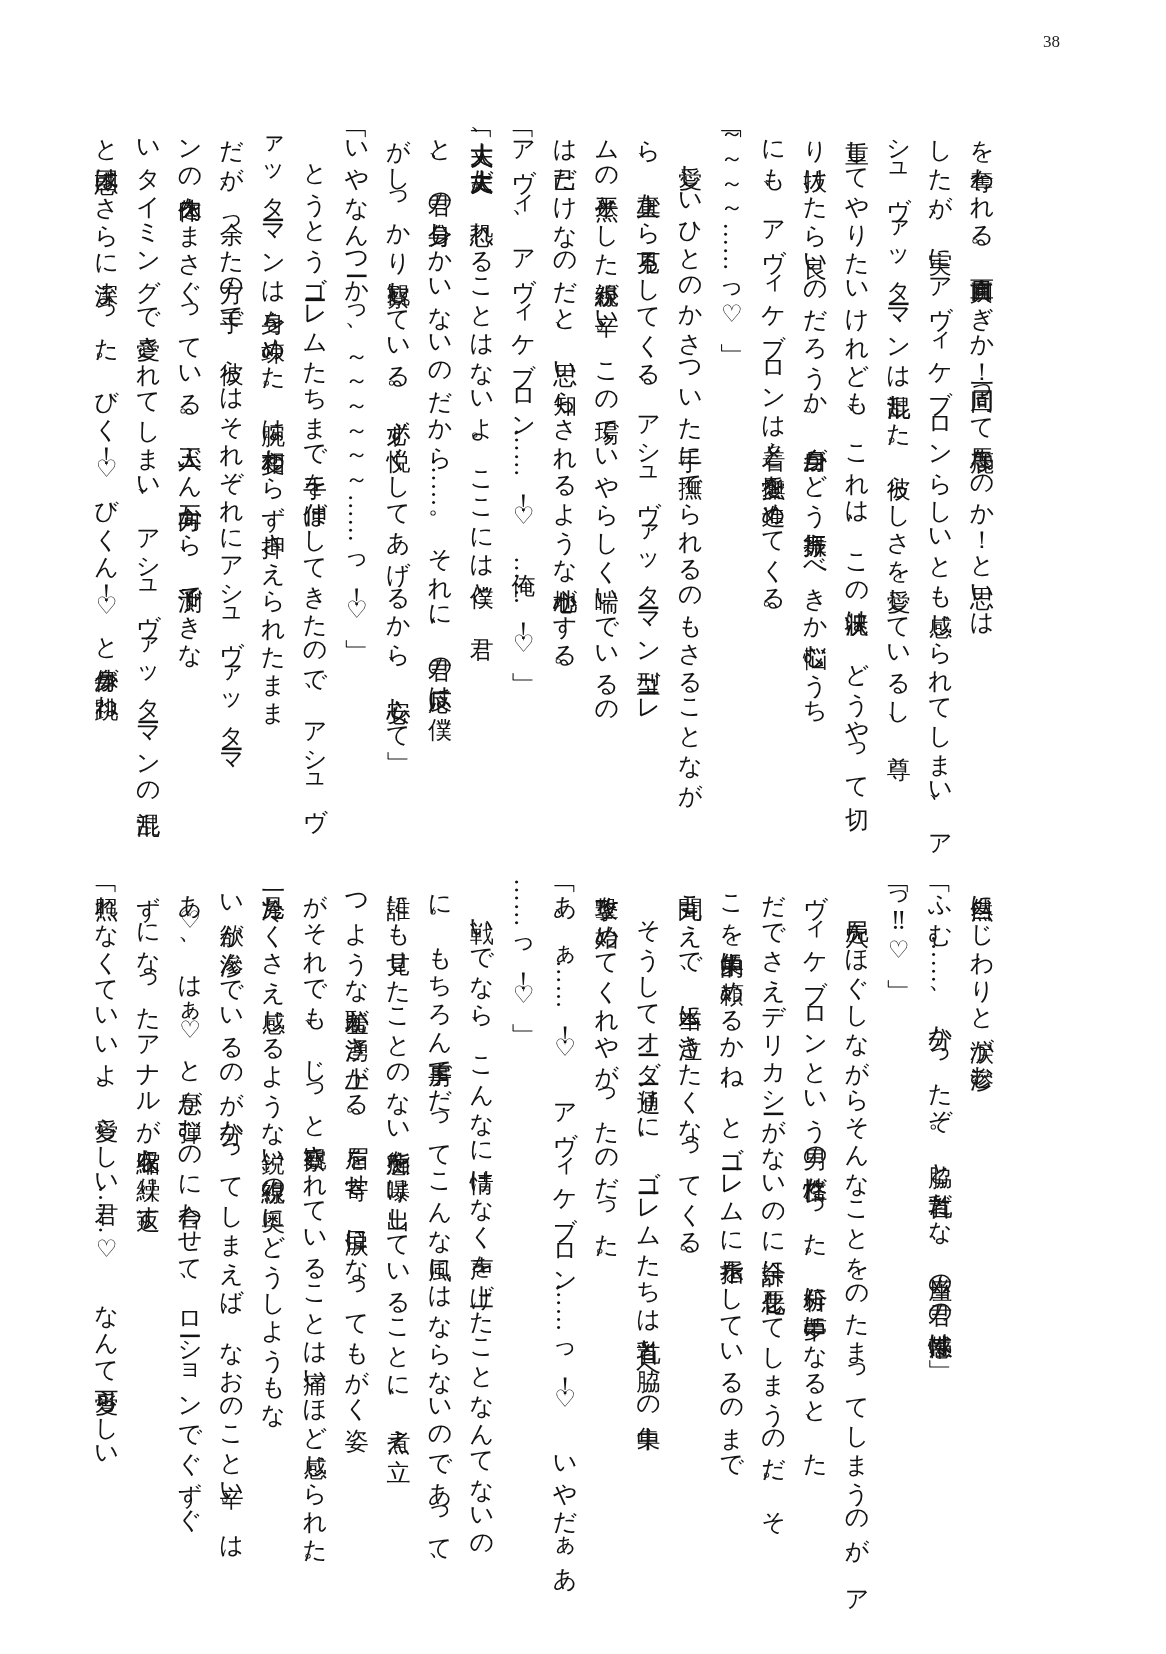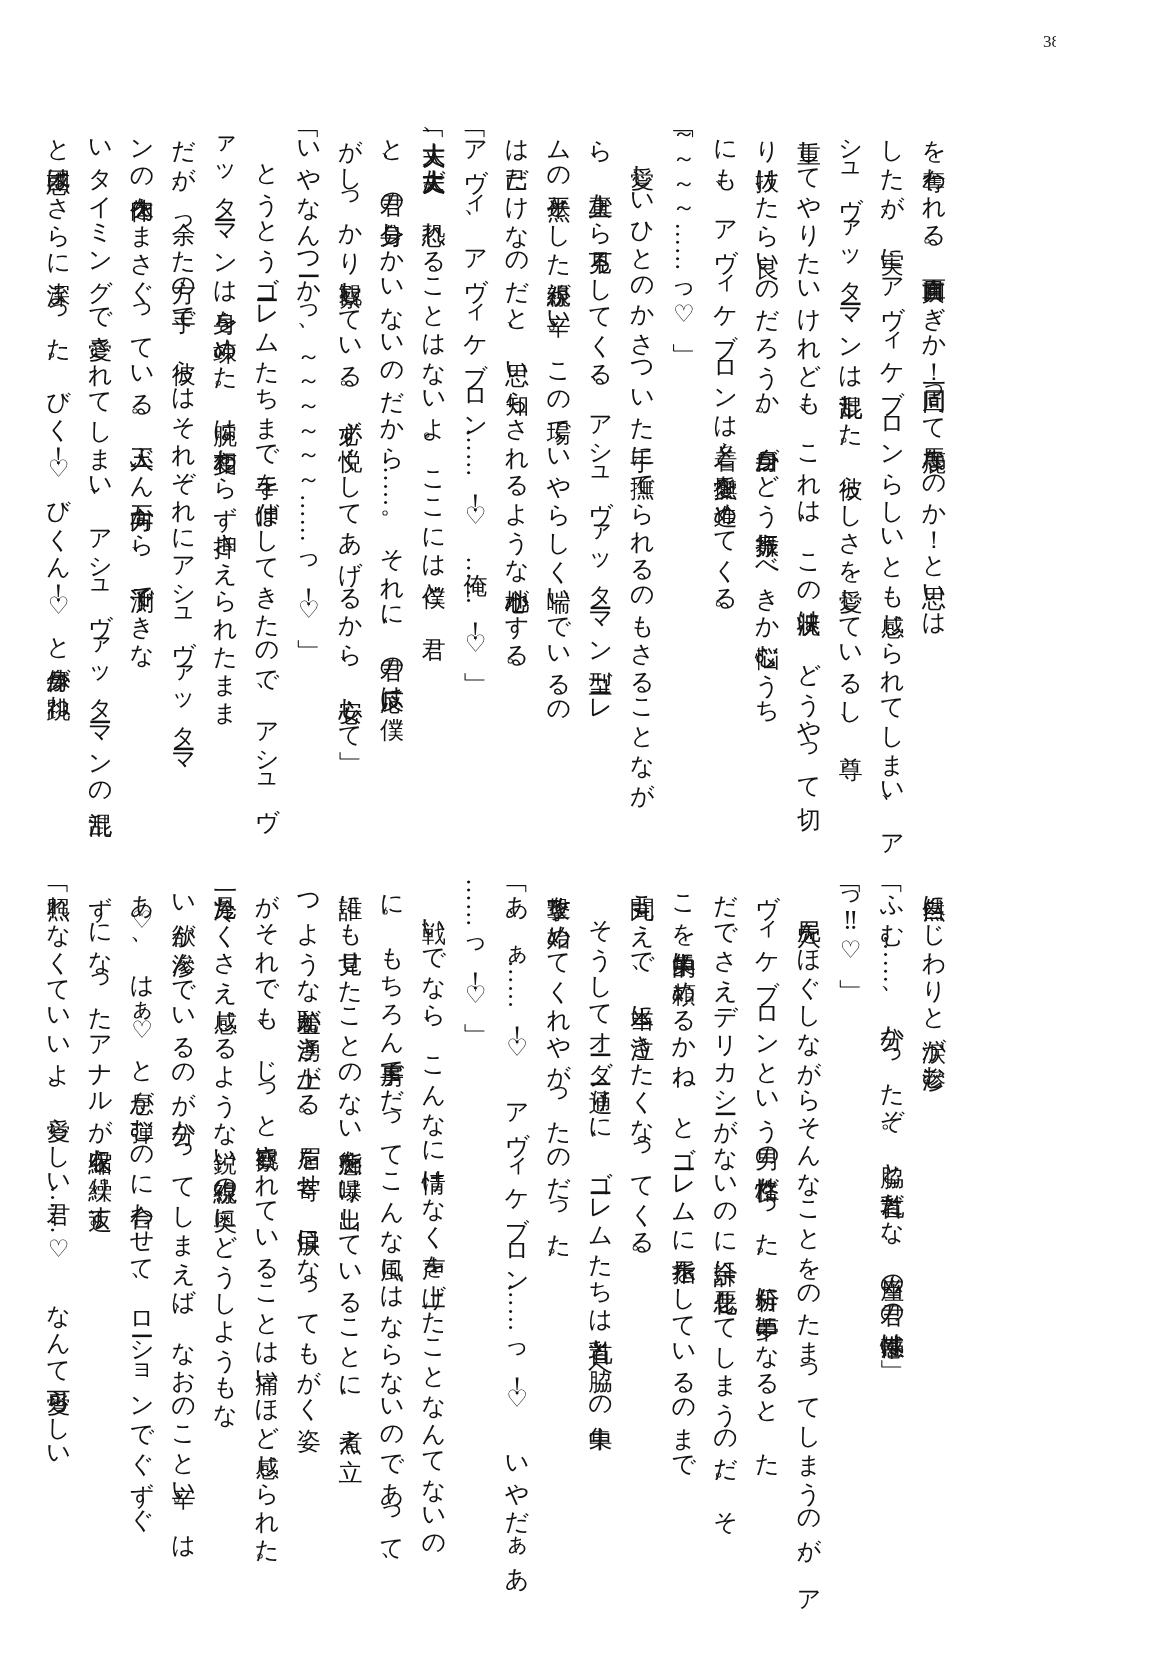--- a/index.html
+++ b/index.html
@@ -8,20 +8,21 @@
       background: #ffffff;
     }
     .page {
       position: relative;
       width: 1056px;
       height: 1654px;
       background: #ffffff;
       overflow: hidden;
       color: #141414;
       font-family: "DejaVu Serif", "Liberation Serif", serif;
+      padding-left: 48px;
     }
     .page-number {
       position: absolute;
       left: 1043px;
       top: 32px;
       font-family: "Liberation Serif", "DejaVu Serif", serif;
       font-size: 17px;
       line-height: 20px;
       color: #222;
     }

